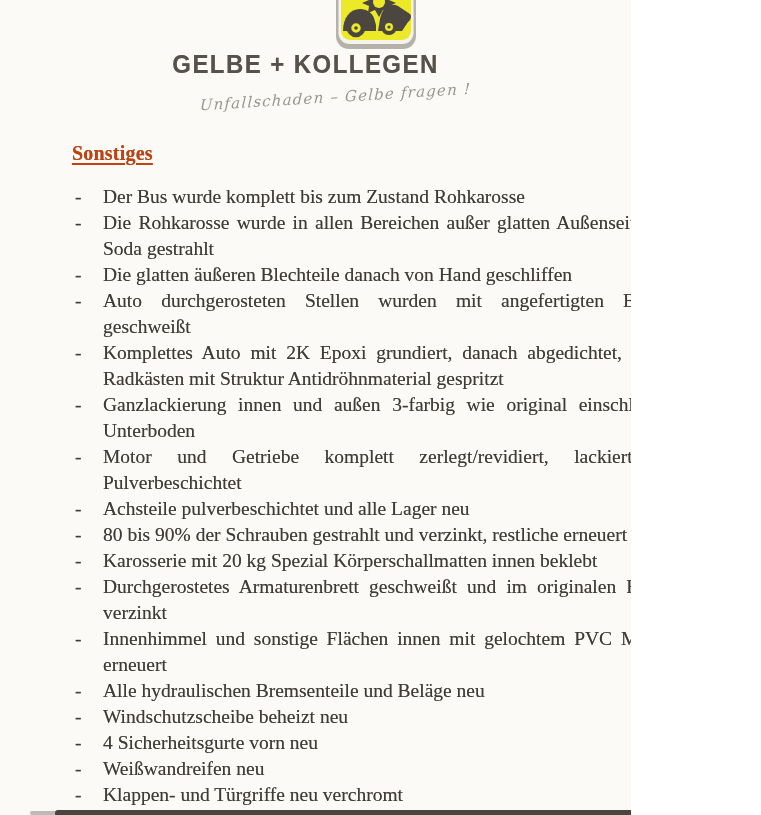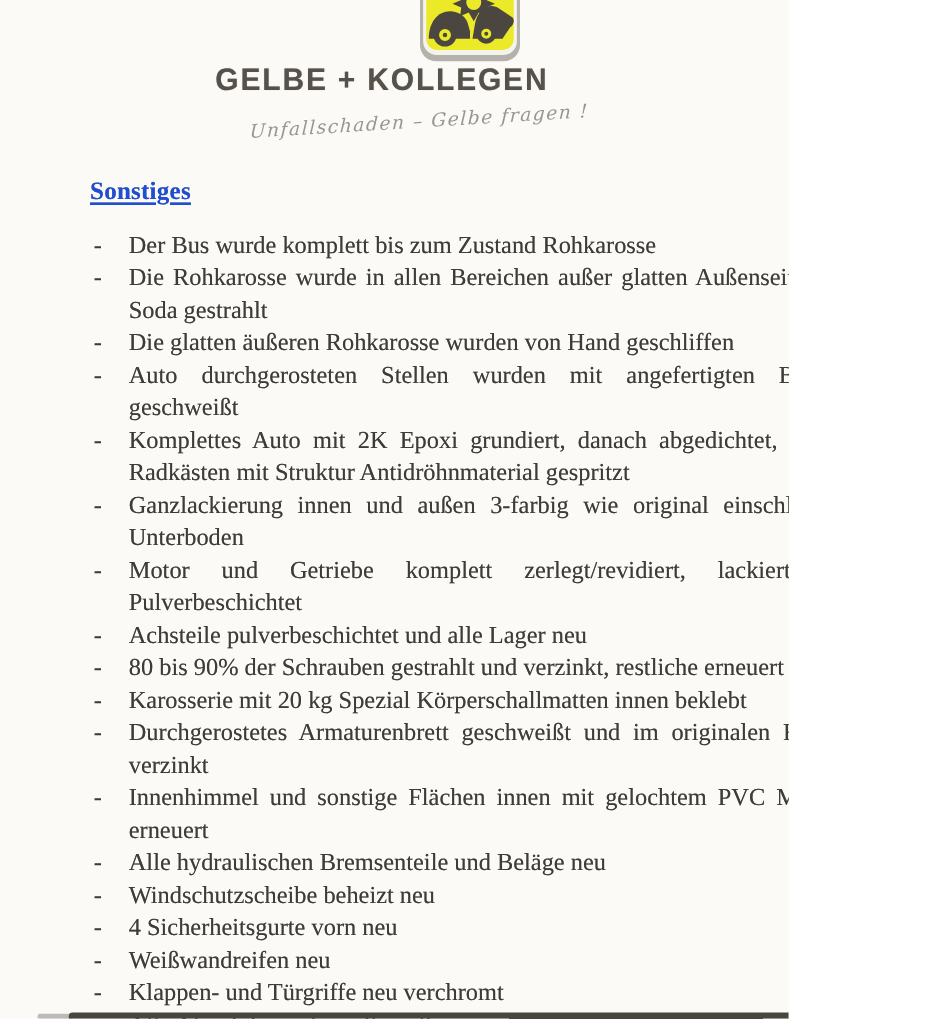--- a/index.html
+++ b/index.html
@@ -53,21 +53,21 @@
     position: relative;
     margin: 8px 0 0 72px;
     width: 615px;
     color: #3f3c37;
     text-shadow: 0 0 0.5px rgba(63,60,55,0.6);
   }
   .doc-heading {
     font-size: 20px;
     line-height: 26px;
     font-weight: bold;
-    color: #1d4ed8;
+    color: #c2410c;
     text-decoration: underline;
     text-underline-offset: 3px;
     text-decoration-thickness: 1.5px;
     margin: 0 0 18px 0;
     letter-spacing: 0.2px;
   }
   .item-list { margin: 0; padding: 0; }
   .item {
     display: flex;
     align-items: flex-start;
@@ -165,21 +165,21 @@
           <span class="item-text">Der Bus wurde komplett bis zum Zustand Rohkarosse</span>
         </div>
 
         <div class="item">
           <span class="item-dash">-</span>
           <span class="item-text">Die Rohkarosse wurde in allen Bereichen außer glatten Außenseiten mit Soda gestrahlt</span>
         </div>
 
         <div class="item">
           <span class="item-dash">-</span>
-          <span class="item-text">Die glatten äußeren Rohkarosse wurden von Hand geschliffen</span>
+          <span class="item-text">Die glatten äußeren Blechteile danach von Hand geschliffen</span>
         </div>
 
         <div class="item">
           <span class="item-dash">-</span>
           <span class="item-text">Auto durchgerosteten Stellen wurden mit angefertigten Blechen geschweißt</span>
         </div>
 
         <div class="item">
           <span class="item-dash">-</span>
           <span class="item-text">Komplettes Auto mit 2K Epoxi grundiert, danach abgedichtet, danach Radkästen mit Struktur Antidröhnmaterial gespritzt</span>

